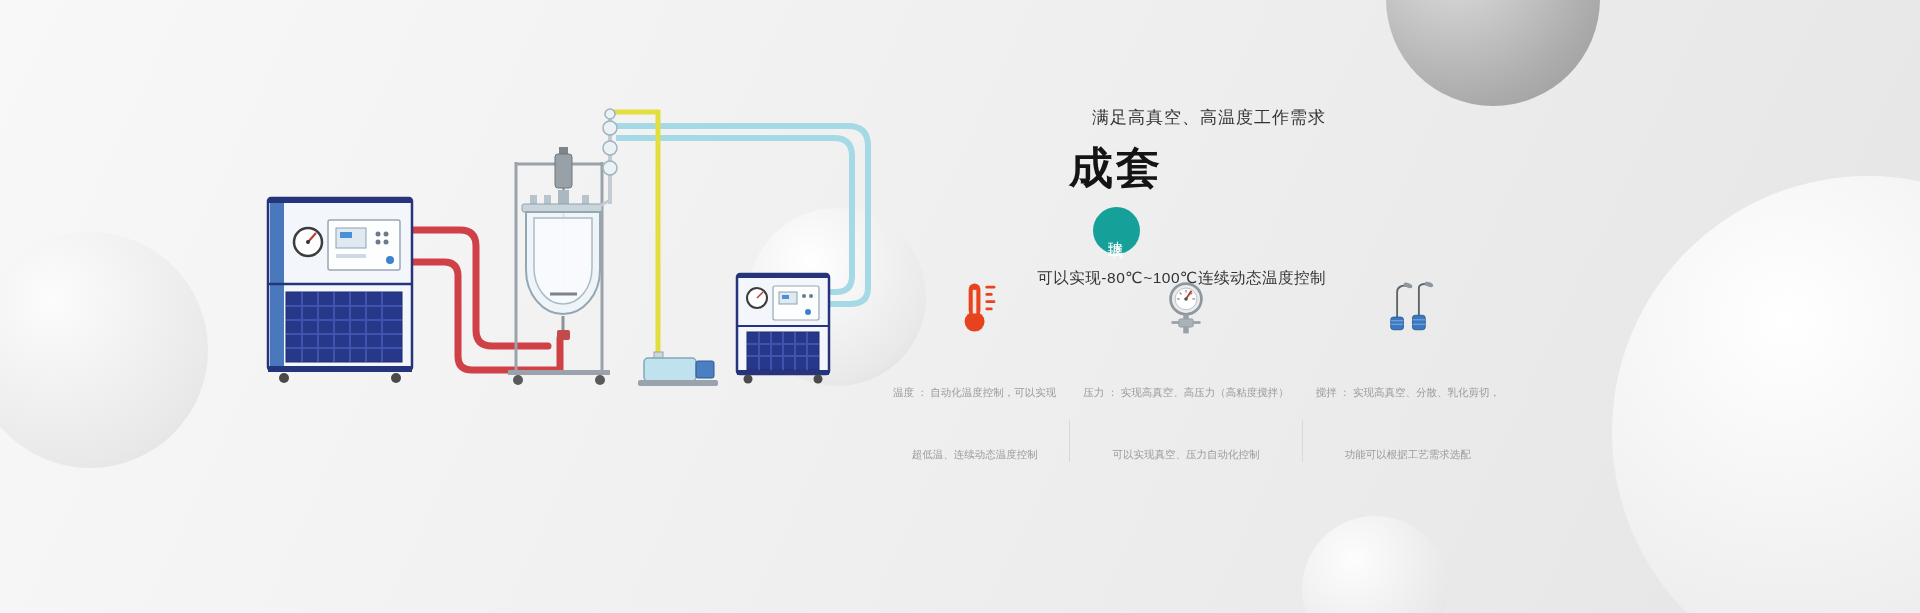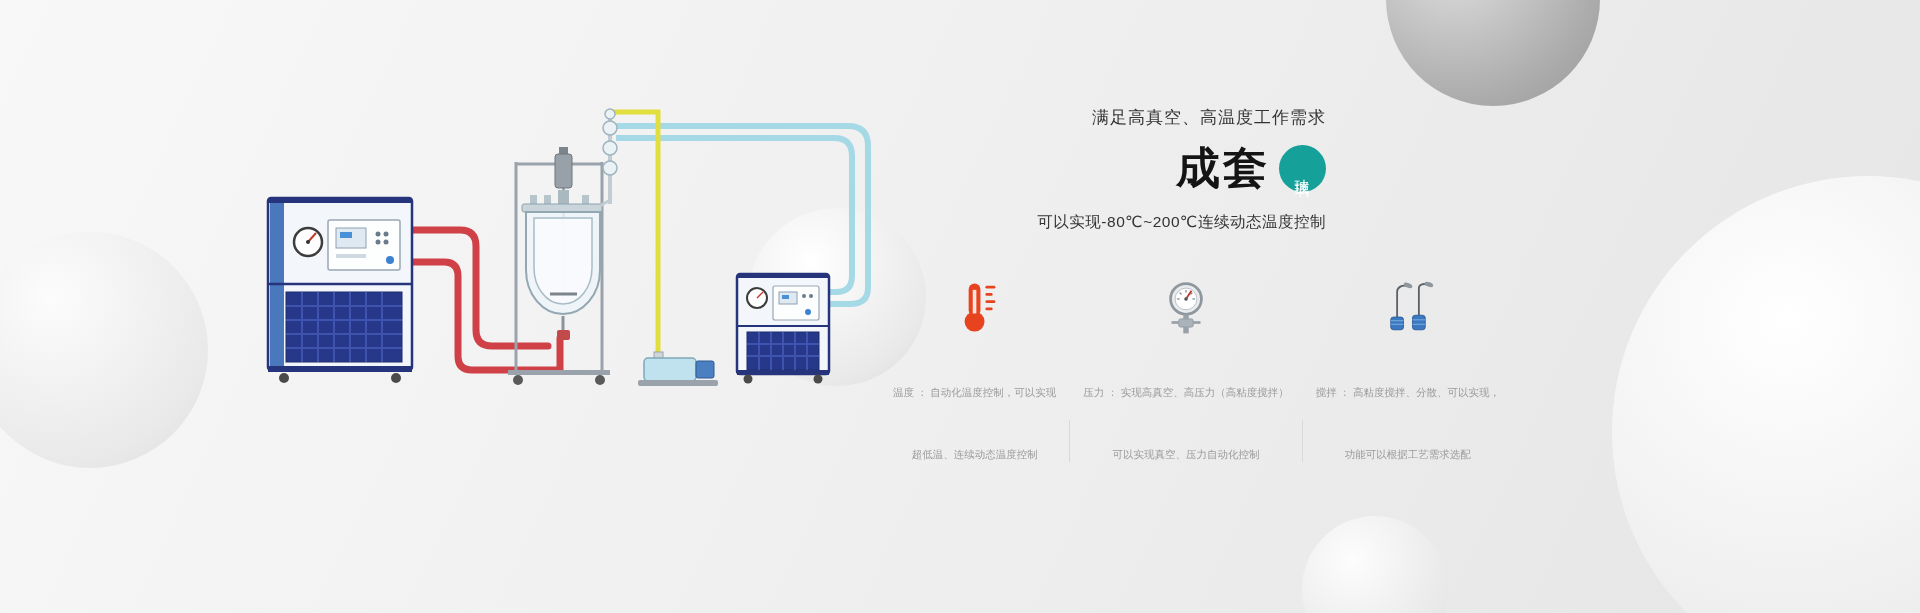--- a/index.html
+++ b/index.html
@@ -19,21 +19,21 @@
   .sph-mid   { left:748px; top:208px; width:178px; height:178px;
                background:radial-gradient(circle at 35% 30%, #ffffff, #e9e9e9 72%, #d8d8d8); }
   .sph-bot   { left:1302px; top:516px; width:146px; height:146px;
                background:radial-gradient(circle at 35% 30%, #fdfdfd, #e8e8e8 72%, #dbdbdb); }
 
   .illustration { position:absolute; left:230px; top:70px; width:700px; height:340px; }
 
   .text-block { position:absolute; top:106px; right:594px; width:420px; text-align:right; }
   .tagline { font-size:17px; color:#333; letter-spacing:1px; margin-bottom:10px; }
   .title   { display:flex; justify-content:flex-end; align-items:center; gap:9px;
-             font-size:44px; font-weight:bold; color:#141414; letter-spacing:3px; margin-bottom:10px; }
+             font-size:44px; font-weight:bold; color:#141414; letter-spacing:3px; margin-bottom:10px;flex-direction:column; }
   .title-badge { width:47px; height:47px; border-radius:50%; background:#16a09a;
              display:inline-flex; align-items:center; justify-content:center; flex:0 0 auto; }
   .title-badge span { writing-mode:vertical-rl; font-size:15px; font-weight:normal;
              color:#ffffff; letter-spacing:2px; line-height:1; }
   .subtitle-line { font-size:15.5px; color:#333; line-height:1.75; letter-spacing:0.5px; }
 
   .features { position:absolute; left:880px; top:268px; display:flex; align-items:flex-start; }
   .feature  { text-align:center; padding:0 13px; }
   .feature .icon { height:72px; display:flex; align-items:flex-end; justify-content:center; margin-bottom:14px; }
   .f-line   { font-size:10.5px; color:#9b9b9b; line-height:1.7; white-space:nowrap;margin-top:44px; }
@@ -175,21 +175,21 @@
   </svg>
 
   <div class="text-block">
     <div class="tagline">满足高真空、高温度工作需求</div>
     <div class="title">
       <span>成套</span>
       <span class="title-badge">
         <span>玻璃</span>
       </span>
     </div>
-    <div class="subtitle-line">可以实现-80℃~200℃连续动态温度控制</div>
+    <div class="subtitle-line">可以实现-80℃~100℃连续动态温度控制</div>
   </div>
 
   <div class="features">
 
     <div class="feature">
       <div class="icon">
         <svg width="58" height="64" viewBox="0 0 64 64">
           <rect x="25" y="5" width="13" height="36" rx="6.5" fill="#e8431f"></rect>
           <circle cx="31.5" cy="47" r="11" fill="#e8431f"></circle>
           <rect x="29.5" y="12" width="4" height="26" fill="#ffffff" opacity="0.85"></rect>
@@ -248,18 +248,18 @@
             <rect x="37" y="40" width="14" height="16" rx="3"></rect>
           </g>
           <g stroke="#6ea0d8" stroke-width="1.5">
             <line x1="13" y1="46" x2="27" y2="46"></line>
             <line x1="13" y1="50" x2="27" y2="50"></line>
             <line x1="37" y1="45" x2="51" y2="45"></line>
             <line x1="37" y1="50" x2="51" y2="50"></line>
           </g>
         </svg>
       </div>
-      <div class="f-line">搅拌 ： 高粘度搅拌、分散、可以实现，</div>
+      <div class="f-line">搅拌 ： 实现高真空、分散、乳化剪切，</div>
       <div class="f-line">功能可以根据工艺需求选配</div>
     </div>
 
   </div>
 </div>
 
 </body></html>

